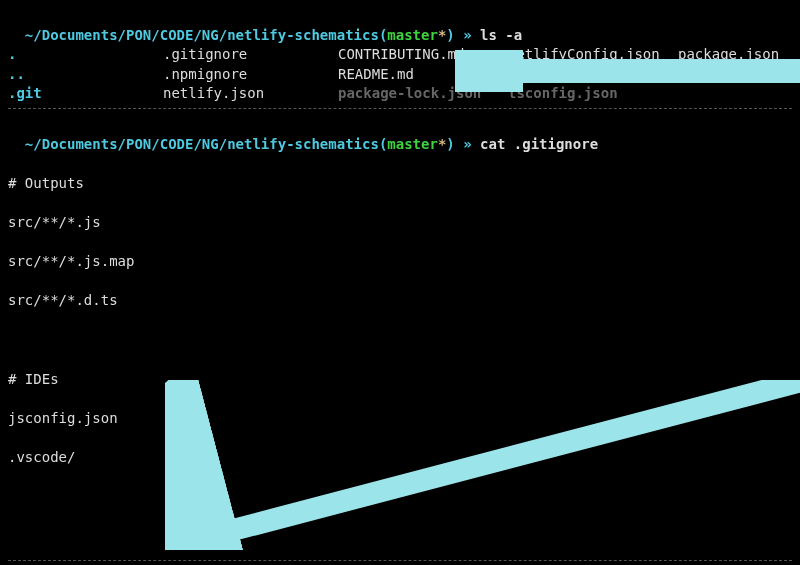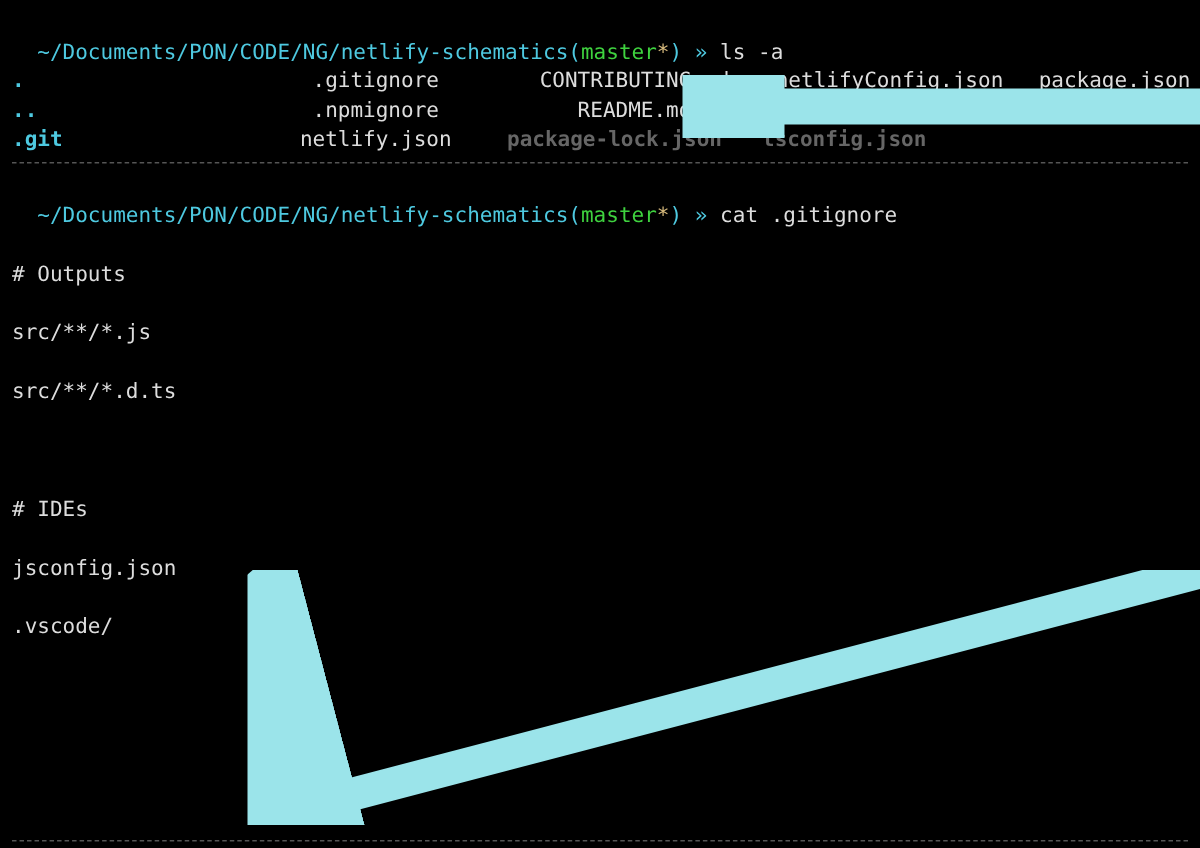--- a/index.html
+++ b/index.html
@@ -8,35 +8,35 @@
     font-family: "Menlo", "Monaco", "Consolas", monospace;
     font-size: 14px;
     line-height: 1.4;
     color: #ddd;
     width: 800px;
     height: 565px;
     overflow: hidden;
     padding: 6px 8px;
     position: relative;
   }
-  .prompt-line { white-space: pre; }
+  .prompt-line { white-space: pre; font-weight: bold; }
   .path { color: #4ec9e0; }
   .branch-open { color: #4ec9e0; }
   .branch { color: #3fd23f; }
   .branch-star { color: #d7ba7d; }
   .arrow { color: #4ec9e0; }
   .cmd { color: #ddd; }
   .ls-grid {
     display: grid;
     grid-template-columns: 155px 175px 170px 170px 130px;
     white-space: pre;
   }
   .cyan-bold { color: #4ec9e0; font-weight: bold; }
   .dimmed { color: #666; font-weight: bold; }
-  .plain { color: #ddd; text-align: center; }
+  .plain { color: #ddd; }
   .divider {
     border: none;
     border-top: 1px dashed #555;
     margin: 4px 0 6px 0;
   }
   .file-content { white-space: pre; color: #ddd; }
   .annot-arrow {
     position: absolute;
     pointer-events: none;
   }
@@ -75,20 +75,21 @@
 
 <hr class="divider">
 
 <div class="prompt-line">
   <span class="path">~/Documents/PON/CODE/NG/netlify-schematics</span><span class="branch-open">(</span><span class="branch">master</span><span class="branch-star">*</span><span class="branch-open">)</span> <span class="arrow">»</span> <span class="cmd">cat .gitignore</span>
 </div>
 
 <div class="file-content">
 <div># Outputs</div>
 <div>src/**/*.js</div>
+<div>src/**/*.js.map</div>
 <div>src/**/*.d.ts</div>
 <div>&nbsp;</div>
 <div># IDEs</div>
 <div>jsconfig.json</div>
 <div>.vscode/</div>
 <div>&nbsp;</div>
 
 
 
 

